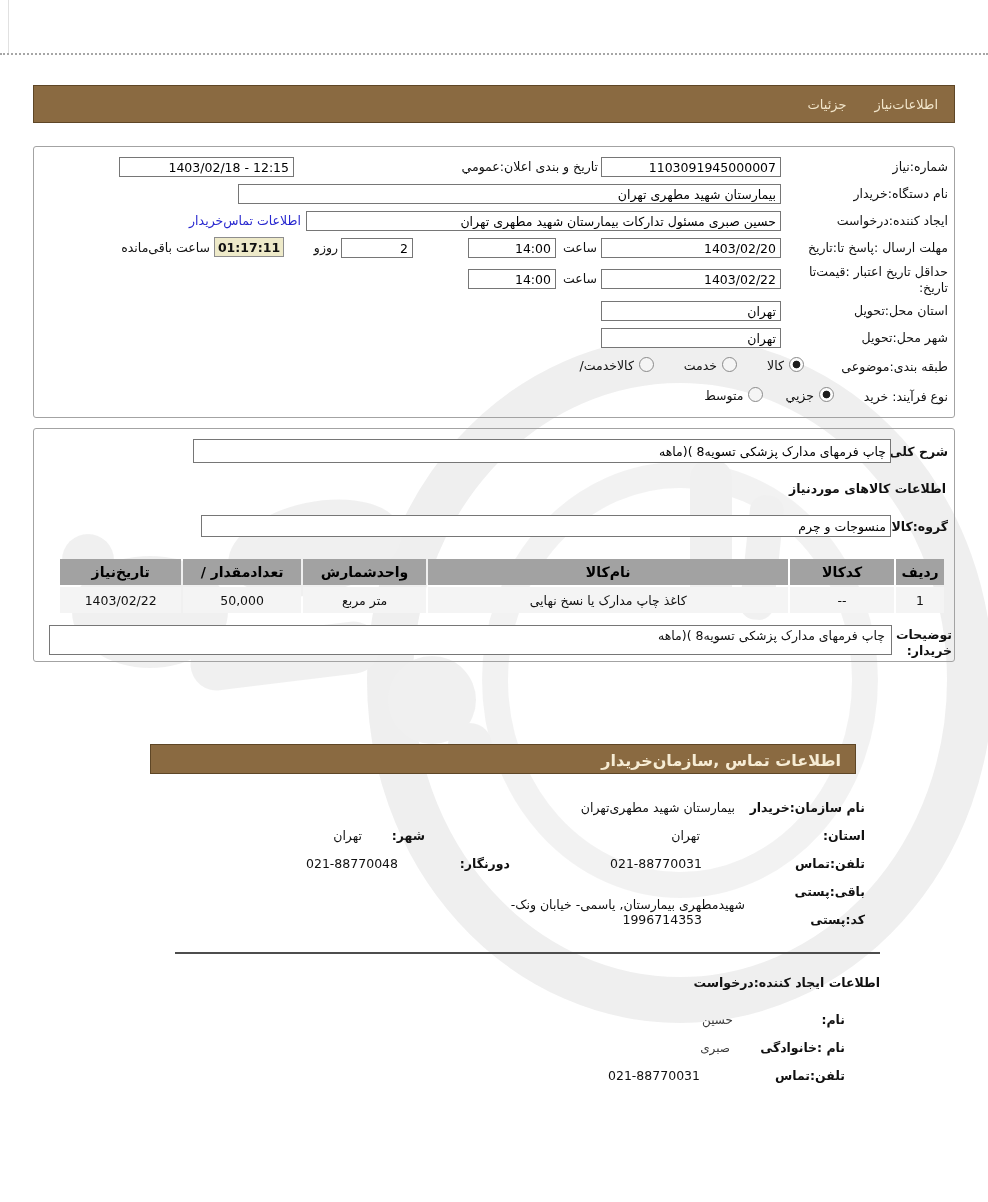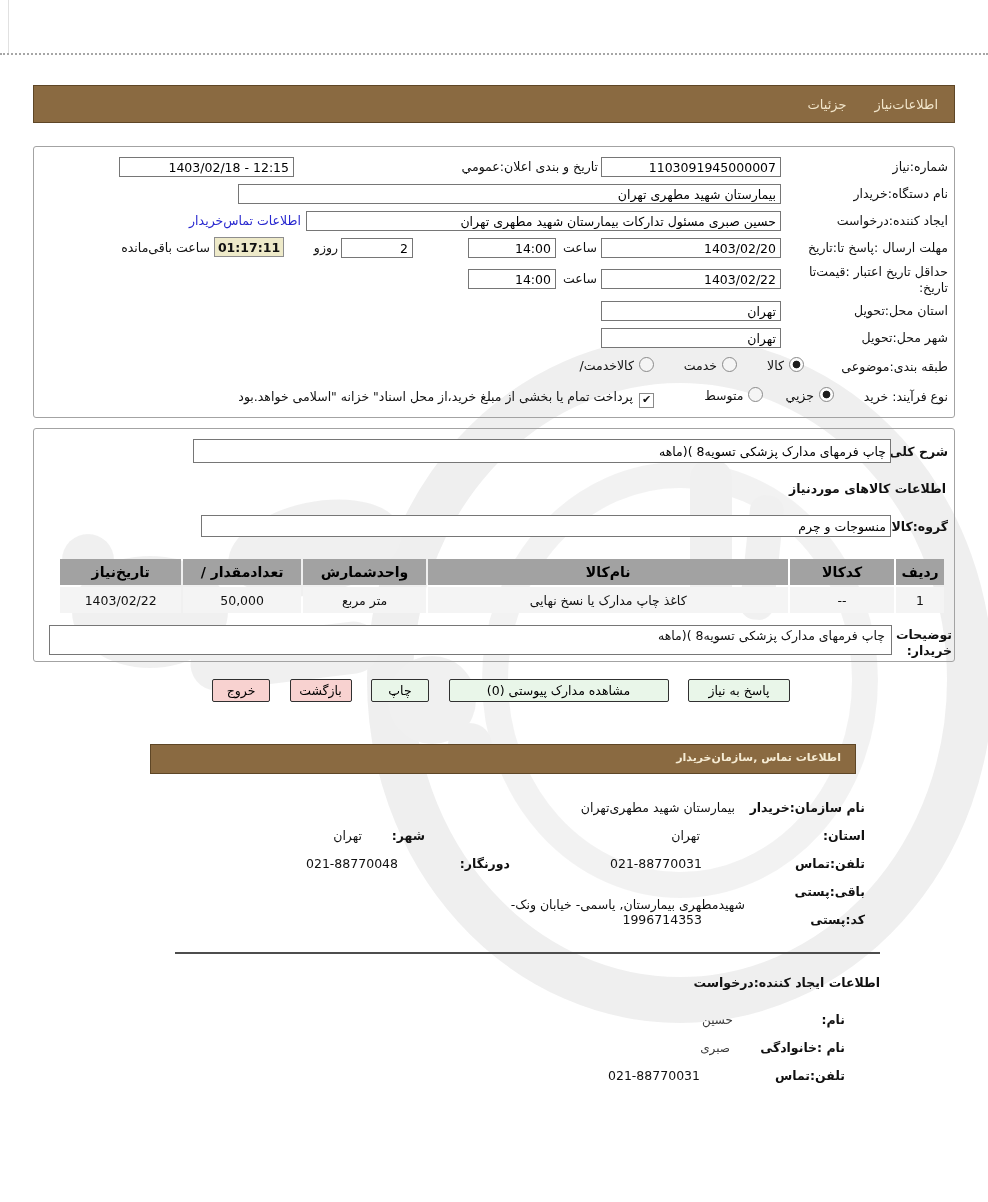--- a/index.html
+++ b/index.html
@@ -37,21 +37,21 @@
   .notes-area{position:absolute;left:15px;top:196px;width:843px;height:30px;border:1px solid #767676;
               background:#fff;box-sizing:border-box;text-align:right;padding:2px 6px;}
   .btnrow{position:absolute;left:212px;top:679px;width:578px;height:23px;display:flex;
           direction:ltr;justify-content:space-between;z-index:2;}
   .btn{height:23px;border:1px solid #303030;border-radius:2px;font-family:inherit;font-size:12.5px;
        color:#000;padding:0 4px;box-sizing:border-box;cursor:pointer;}
   .btn.green{background:#e9f6e9;}
   .btn.pink{background:#f8d2d0;}
   .w58{width:58px}.w62{width:62px}.w220{width:220px}.w102{width:102px}
   .hdr2{position:absolute;left:150px;top:744px;width:706px;height:30px;background:#8a6a41;
-        border:1px solid #5e4626;box-sizing:border-box;color:#f6ecd4;font-weight:bold;font-size:11px;
+        border:1px solid #5e4626;box-sizing:border-box;color:#f6ecd4;font-weight:bold;font-size:16px;
         text-align:right;padding:6px 14px 0 0;z-index:2;}
   .cval{position:absolute;white-space:nowrap;z-index:2;}
   .divider{position:absolute;left:175px;top:952px;width:705px;height:2px;background:#4d4d4d;z-index:2;}
   .small{font-size:12px;color:#3a3a3a;}
 </style>
 </head>
 <body>
 
 <div class="page">
 
@@ -119,23 +119,20 @@
     <div class="rgroup" style="right:150px;top:210px;">
       <span><span class="radio sel"></span><span>کالا</span></span>
       <span><span class="radio"></span><span>خدمت</span></span>
       <span><span class="radio"></span><span>کالاخدمت/</span></span>
     </div>
 
     <span class="lbl" style="right:6px;top:242px;">نوع فرآیند: خرید</span>
     <div class="rgroup" style="right:120px;top:240px;gap:22px;">
       <span><span class="radio sel"></span><span>جزیي</span></span>
       <span><span class="radio"></span><span>متوسط</span></span>
-    </div>
-    <div class="lbl" style="left:28px;top:242px;width:592px;text-align:right;">
-      <span class="checkbox on"></span><span>پرداخت تمام یا بخشی از مبلغ خرید،از محل اسناد" خزانه "اسلامی خواهد.بود</span>
     </div>
   </div>
 
   <div class="box box2">
     <span class="lbl b" style="right:6px;top:15px;">شرح کلی:نیاز</span>
     <input class="inp" style="left: 159px; top: 10px; width: 698px; height: 24px;" readonly="" value="چاپ فرمهای مدارک پزشکی تسویه8 )(ماهه">
     <span class="lbl b" style="right:8px;top:52px;">اطلاعات کالاهای موردنیاز</span>
     <span class="lbl b" style="right:6px;top:90px;padding-left:26px;">گروه:کالا</span>
     <input class="inp" style="left: 167px; top: 86px; width: 690px; height: 22px;" readonly="" value="منسوجات و چرم">
 
@@ -168,27 +165,20 @@
           <td>1403/02/22</td>
         </tr>
       </tbody>
     </table>
 
     <span class="lbl b" style="right:2px;top:198px;">توضیحات</span>
     <span class="lbl b" style="right:2px;top:214px;">خریدار:</span>
     <div class="notes-area">چاپ فرمهای مدارک پزشکی تسویه8 )(ماهه</div>
   </div>
 
-  <div class="btnrow">
-    <button class="btn pink w58">خروج</button>
-    <button class="btn pink w62">بازگشت</button>
-    <button class="btn green w58">چاپ</button>
-    <button class="btn green w220">مشاهده مدارک پیوستی (0)</button>
-    <button class="btn green w102">پاسخ به نیاز</button>
-  </div>
 
   <div class="hdr2">اطلاعات تماس ,سازمان‌خریدار</div>
 
   <span class="cval b" style="right:123px;top:800px;">نام سازمان:خریدار</span>
   <span class="cval" style="right:253px;top:800px;">بیمارستان شهید مطهری‌تهران</span>
 
   <span class="cval b" style="right:123px;top:828px;">استان:</span>
   <span class="cval" style="right:288px;top:828px;">تهران</span>
   <span class="cval b" style="right:563px;top:828px;">شهر:</span>
   <span class="cval" style="right:626px;top:828px;">تهران</span>

